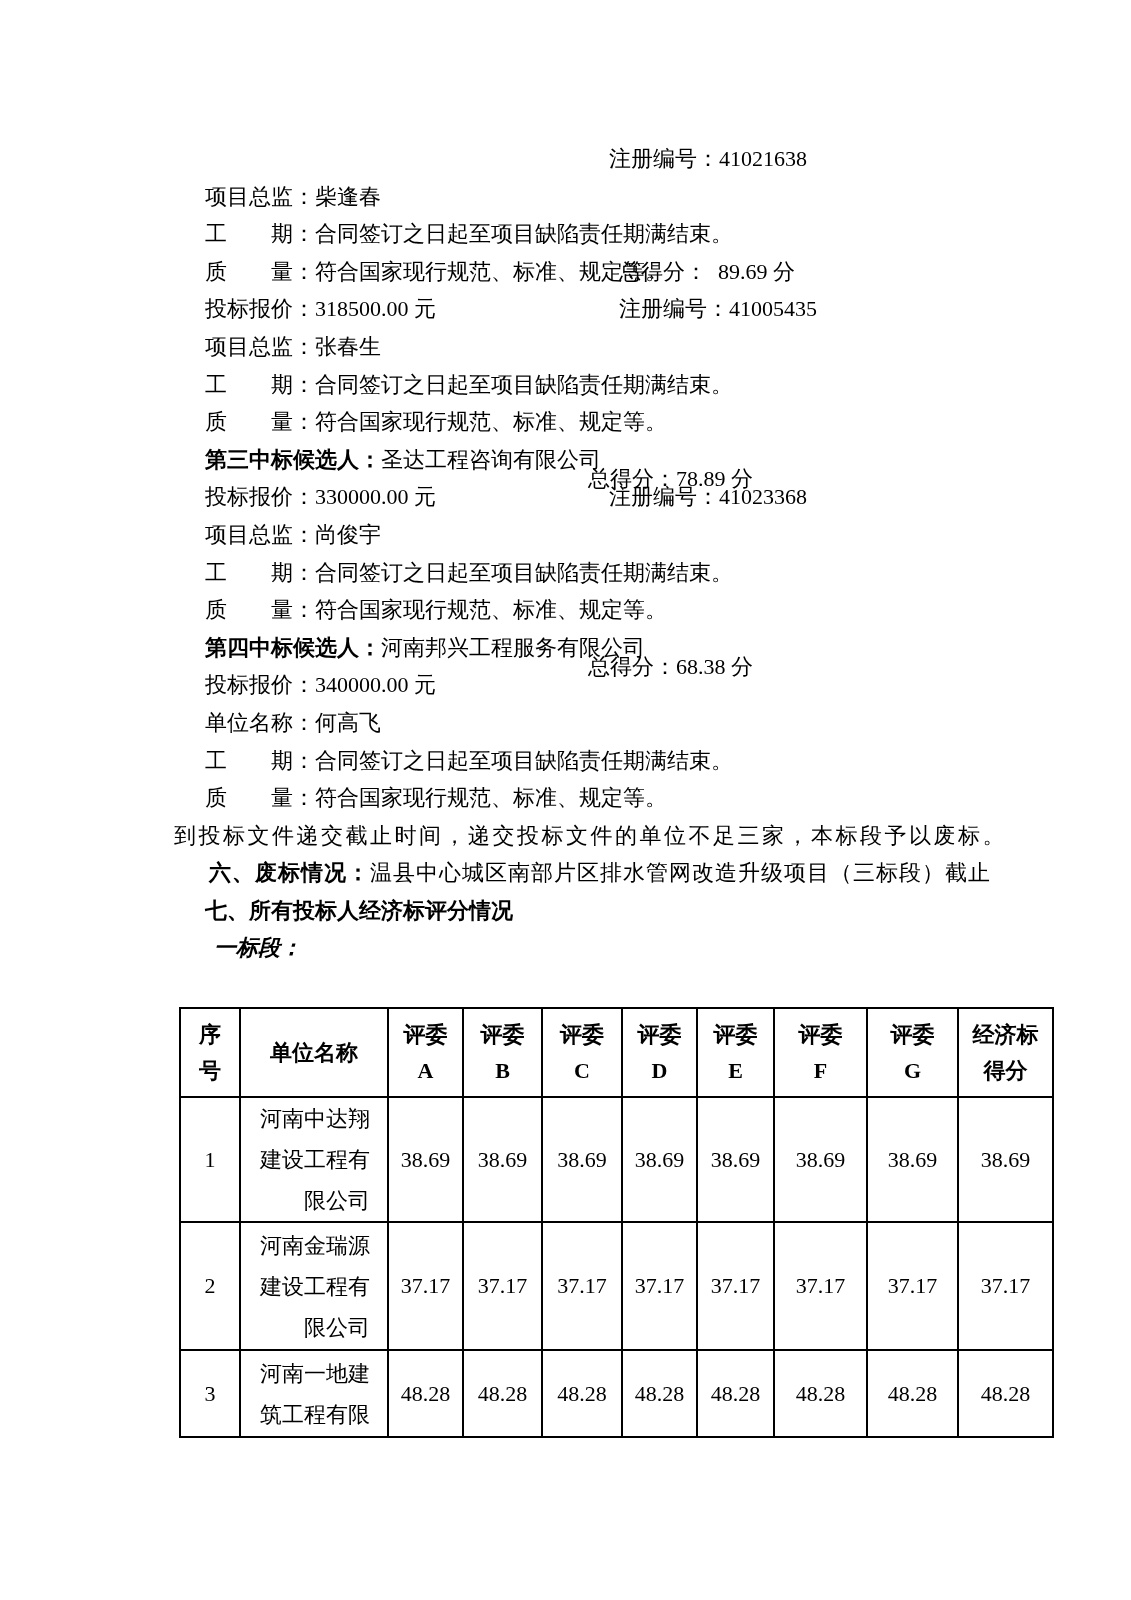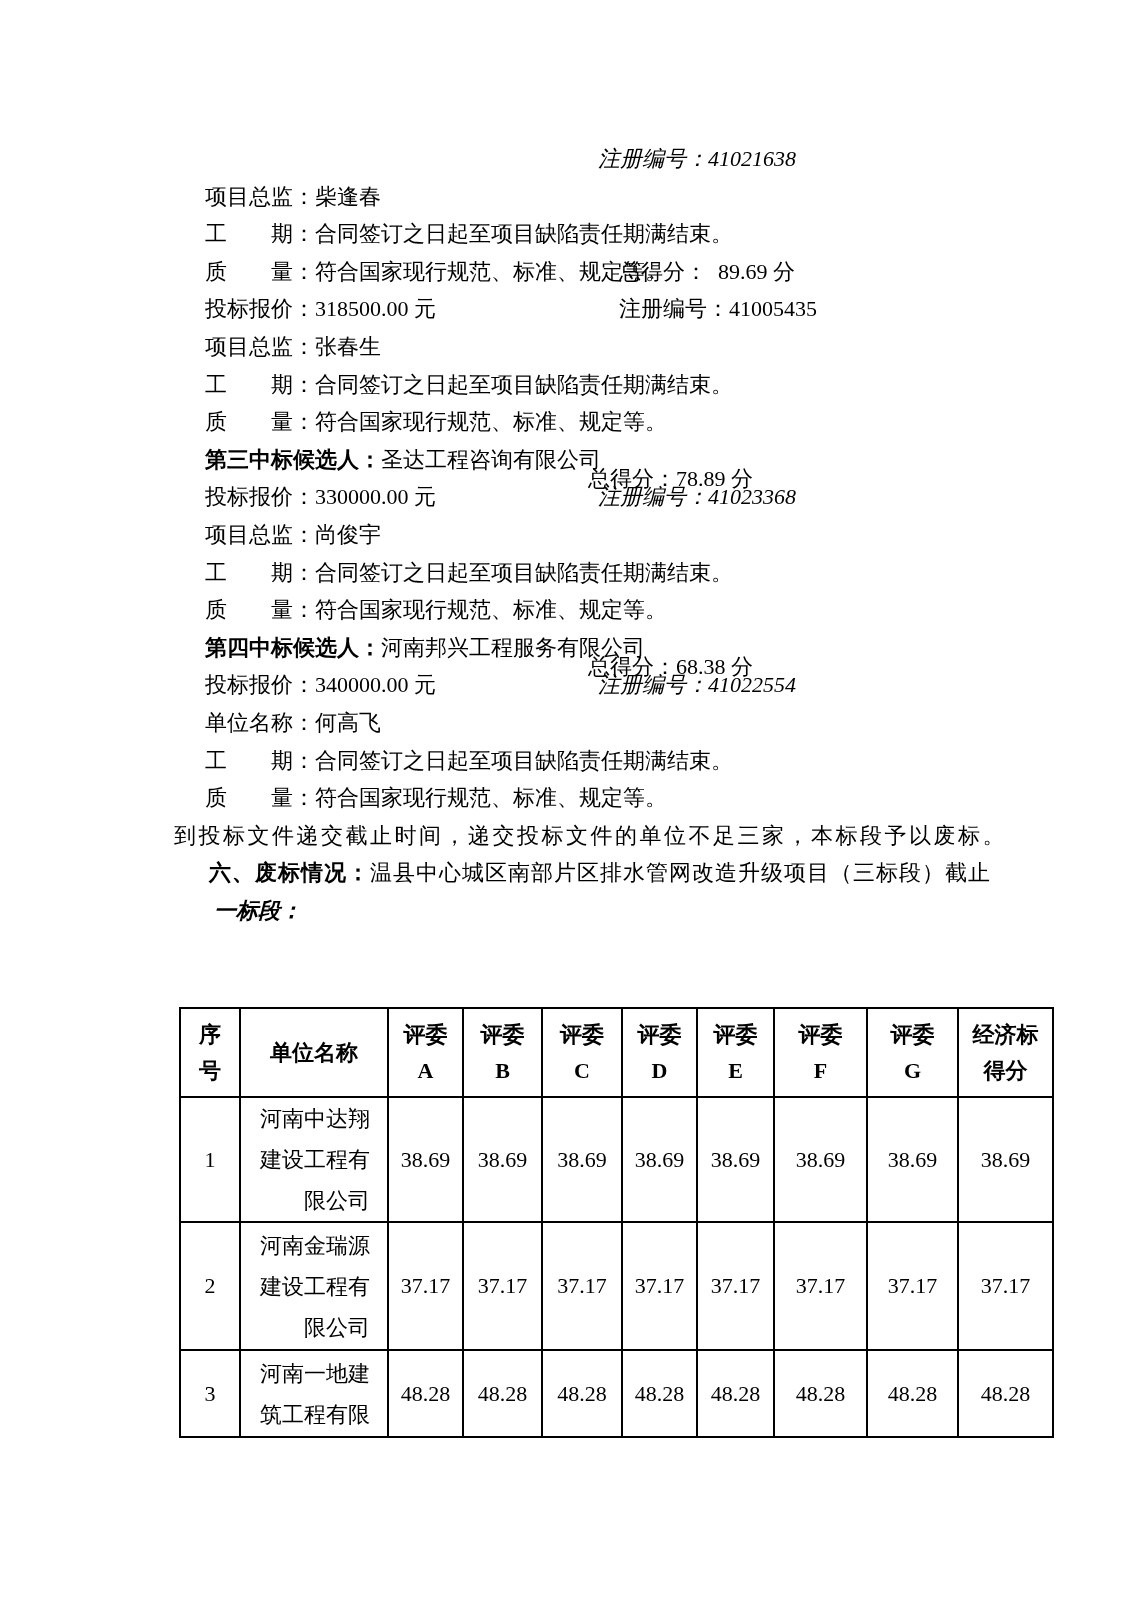--- a/index.html
+++ b/index.html
@@ -13,21 +13,21 @@
     position:absolute;left:142px;top:140px;width:908px;
   }
   .line{
     position:relative;height:37.6px;line-height:37.6px;
     font-size:22px;white-space:pre-wrap;
   }
   .indent{padding-left:41px;}
   .indent2{padding-left:50px;font-style:italic;}
   .b{font-weight:700;}
   .r{position:absolute;top:0;white-space:pre-wrap;}
-  .rr1{left:456px;font-style:italic;}  
+  .rr1{left:467px;}  
   .rr2{left:461px;margin-left:16px;}  
   .rr3{left:446px;margin-top:19px;}  
   .ls1{letter-spacing:1px;}
   .ls25{letter-spacing:2.5px;}
   .tablewrap{position:absolute;left:179px;top:1007px;}
   table{border-collapse:collapse;table-layout:fixed;}
   th,td{
     border:2px solid #000;text-align:center;vertical-align:middle;
     font-size:22px;padding:0;font-weight:normal;
   }
@@ -85,33 +85,35 @@
   </div>
   <div class="line indent">
     <span class="b">第四中标候选人：</span><span>河南邦兴工程服务有限公司</span>
   </div>
   <div class="line indent">
     <span>投标报价：340000.00 元</span>
     <span class="r rr3">总得分：68.38 分</span>
   </div>
   <div class="line indent">
     <span>单位名称：何高飞</span>
-    <span class="r rr1">注册编号：41022554</span>
   </div>
   <div class="line indent">
     <span>工　　期：合同签订之日起至项目缺陷责任期满结束。</span>
   </div>
   <div class="line indent">
     <span>质　　量：符合国家现行规范、标准、规定等。</span>
   </div>
   <div class="line ls25">
     <span>到投标文件递交截止时间，递交投标文件的单位不足三家，本标段予以废标。</span>
   </div>
   <div class="line indent ls1">
     <span class="b">六、废标情况：</span><span>温县中心城区南部片区排水管网改造升级项目（三标段）截止</span>
+  </div>
+  <div class="line indent">
+    <span class="b">七、所有投标人经济标评分情况</span>
   </div>
   <div class="line indent2">
     <span class="b">一标段：</span>
   </div>
 
 </div>
 
 <div class="tablewrap">
 <table>
   <colgroup>

